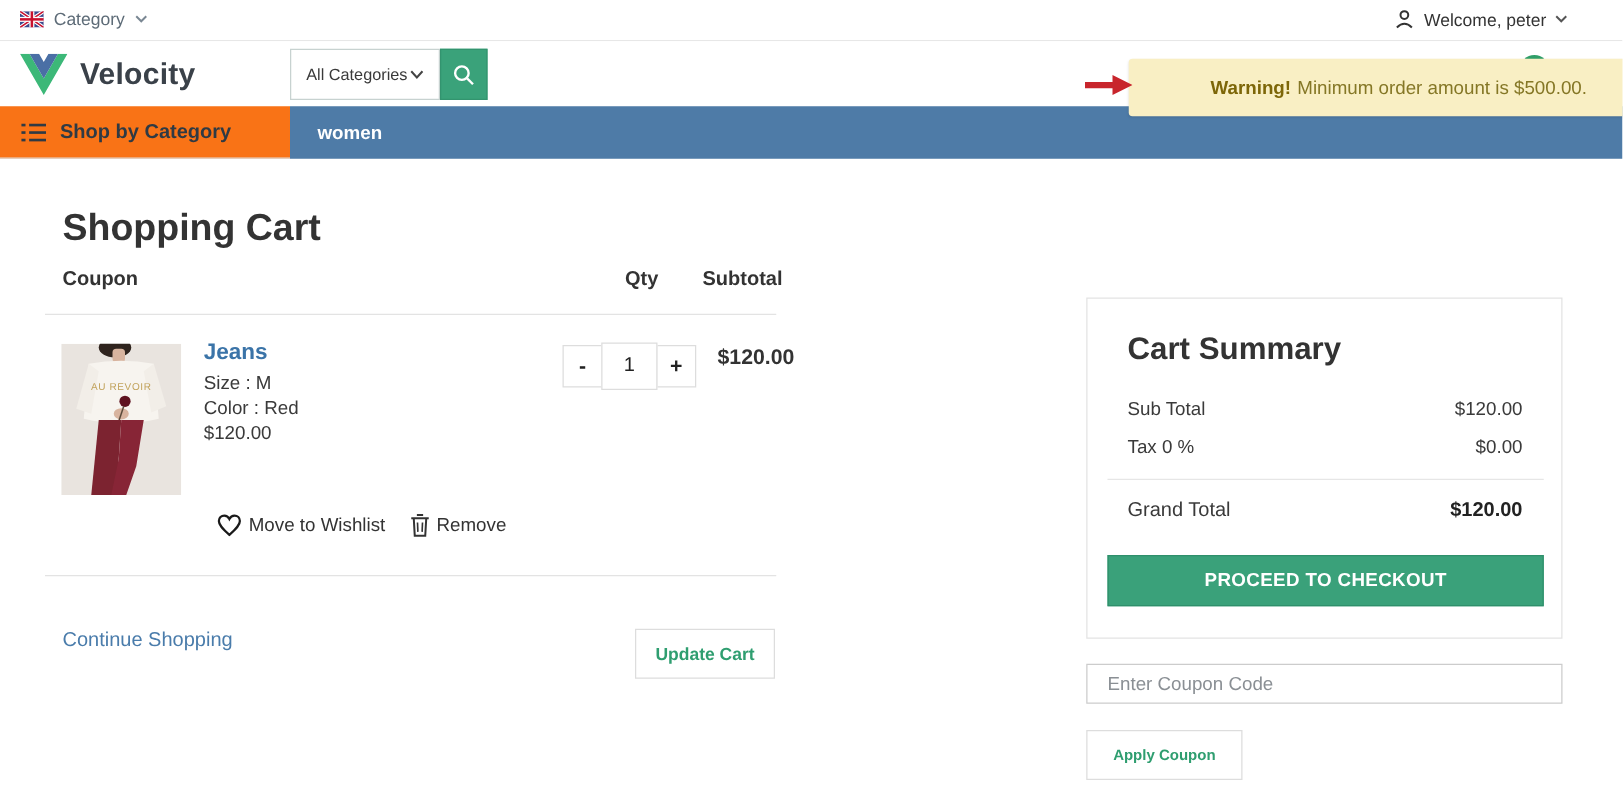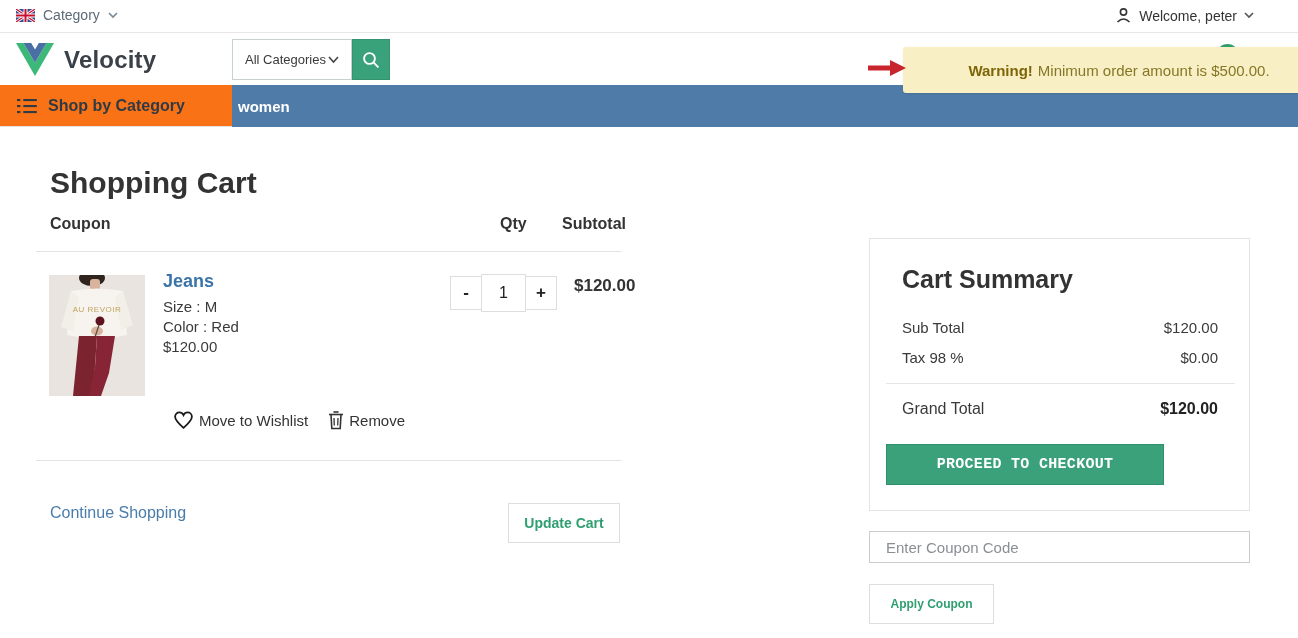--- a/index.html
+++ b/index.html
@@ -21,21 +21,21 @@
   .cat-select { width:120px; background:#fff; border:1px solid #c7d2d0; display:flex; align-items:center; justify-content:space-between; padding:0 12px; font-size:13px; color:#3a3a3a; cursor:pointer; }
   .search-input-wrap { position:relative; width:267px; border-top:1px solid #d9dedd; border-bottom:1px solid #d9dedd; background:#fff; }
   .search-input { width:100%; height:100%; border:none; outline:none; padding:0 40px 0 13px; font-size:14px; color:#333; font-family:"Liberation Sans",sans-serif; }
   .search-input::placeholder { color:#9aa0a6; }
   .camera-btn { position:absolute; right:8px; top:9px; width:24px; height:21px; cursor:pointer; }
   .search-btn { width:38px; background:#3aa27a; border:1px solid #33946f; display:flex; align-items:center; justify-content:center; cursor:pointer; }
   
   .nav-left { position:absolute; top:85px; left:0; width:232px; height:42px; background:#f97316; border-bottom:1px solid #e0e0e0; display:flex; align-items:center; gap:11px; padding-left:17px; cursor:pointer; }
   .nav-left-label { font-size:16px; font-weight:700; color:#2f3a44; }
   .nav-bar { position:absolute; top:85px; left:232px; width:1066px; height:42px; background:#4e7ba7; display:flex; align-items:center; }
-  .nav-item { color:#fff; font-size:15px; font-weight:700; padding:0 6px; cursor:pointer; }
+  .nav-item { color:#fff; font-size:15px; font-weight:700; padding:0 22px; cursor:pointer; }
   
   .toast { position:absolute; left:903px; top:47px; width:432px; height:46px; background:#f9efc4; border-radius:3px; z-index:3; display:flex; align-items:center; justify-content:center; box-shadow:0 1px 2px rgba(0,0,0,0.08); }
   .toast-title { font-weight:700; color:#7d6608; font-size:15px; }
   .toast-msg { color:#857726; font-size:15px; margin-left:5px; }
   .toast-close { position:absolute; right:13px; top:7px; color:#a89d6a; font-size:17px; font-weight:700; cursor:pointer; line-height:1; }
   .cart-badge { position:absolute; left:1216px; top:44px; width:23px; height:23px; border-radius:50%; background:#2f9e68; z-index:2; }
   .cursor-arrow { position:absolute; left:868px; top:58px; z-index:4; }
   
   .page-title { position:absolute; left:50px; top:166px; font-size:30px; font-weight:700; color:#333; }
   .col-head { position:absolute; top:215px; font-size:16px; font-weight:700; color:#333; }
@@ -53,21 +53,21 @@
   .action + .action { margin-left:20px; }
   .continue-link { position:absolute; left:50px; top:504px; font-size:16px; color:#4a7cab; cursor:pointer; }
   .update-btn { position:absolute; left:508px; top:503px; width:112px; height:40px; background:#fff; border:1px solid #ddd; color:#2f9e70; font-weight:700; font-size:14px; cursor:pointer; font-family:"Liberation Sans",sans-serif; }
   
   .summary-panel { position:absolute; left:869px; top:238px; width:381px; height:273px; background:#fff; border:1px solid #e3e3e3; }
   .summary-title { position:absolute; left:32px; top:26px; font-size:25px; font-weight:700; color:#333; }
   .sum-row { position:absolute; left:32px; right:31px; display:flex; justify-content:space-between; font-size:15px; color:#3a3a3a; }
   .sum-div { position:absolute; left:16px; top:144px; width:349px; height:1px; background:#e6e6e6; }
   .grand { font-size:16px; }
   .grand .val { font-weight:700; color:#222; }
-  .checkout-btn { position:absolute; left:16px; top:205px; width:278px; height:41px; background:#3aa17a; border:1px solid #2f8f6b; color:#fff; font-weight:700; font-size:15px; letter-spacing:0.3px; cursor:pointer; font-family:Liberation Mono, monospace; }
+  .checkout-btn { position:absolute; left:16px; top:205px; width:349px; height:41px; background:#3aa17a; border:1px solid #2f8f6b; color:#fff; font-weight:700; font-size:15px; letter-spacing:0.3px; cursor:pointer; font-family:Liberation Sans, sans-serif; }
   .coupon-input { position:absolute; left:869px; top:531px; width:381px; height:32px; border:1px solid #ccc; padding:0 16px; font-size:15px; color:#444; outline:none; font-family:"Liberation Sans",sans-serif; }
   .coupon-input::placeholder { color:#8a8f94; }
   .apply-btn { position:absolute; left:869px; top:584px; width:125px; height:40px; background:#fff; border:1px solid #ddd; color:#2f9e70; font-weight:700; font-size:12px; cursor:pointer; font-family:"Liberation Sans",sans-serif; }
 </style>
 </head>
 <body>
 
 <div class="topbar">
   <div class="lang">
     <svg width="19" height="13" viewBox="0 0 19 13">
@@ -201,21 +201,21 @@
 <a class="continue-link">Continue Shopping</a>
 <button class="update-btn">Update Cart</button>
 
 <div class="summary-panel">
   <div class="summary-title">Cart Summary</div>
   <div class="sum-row" style="top:80px">
     <span>Sub Total</span>
     <span>$120.00</span>
   </div>
   <div class="sum-row" style="top:110px">
-    <span>Tax 98 %</span>
+    <span>Tax 0 %</span>
     <span>$0.00</span>
   </div>
   <div class="sum-div"></div>
   <div class="sum-row grand" style="top:161px">
     <span>Grand Total</span>
     <span class="val">$120.00</span>
   </div>
   <button class="checkout-btn">PROCEED TO CHECKOUT</button>
 </div>
 

